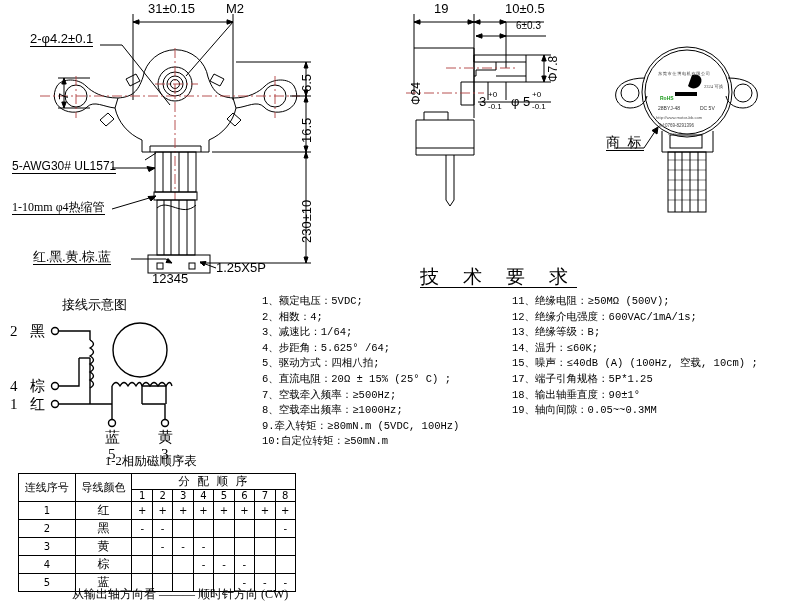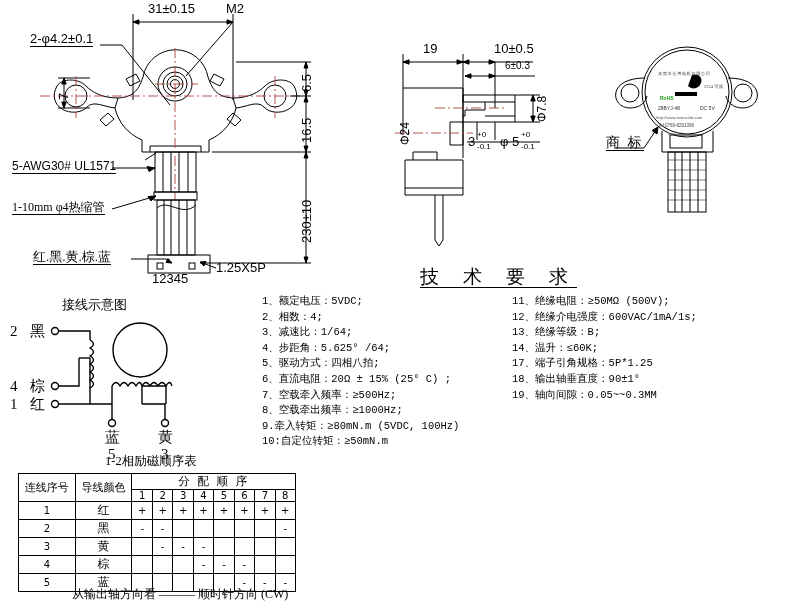--- a/index.html
+++ b/index.html
@@ -135,21 +135,21 @@
   <div class="txt rot90" style="left:300px;top:92px;font-size:13px;">6.5</div>
   <div class="txt rot90" style="left:300px;top:143px;font-size:13px;">16.5</div>
   <div class="txt rot90" style="left:300px;top:243px;font-size:13px;">230±10</div>
   <div class="txt underline" style="left:12px;top:160px;font-size:12px;">5-AWG30#  UL1571</div>
   <div class="txt underline txt-cjk" style="left:12px;top:201px;font-size:12px;">1-10mm  φ4热缩管</div>
   <div class="txt underline txt-cjk" style="left:33px;top:250px;font-size:13px;">红.黑.黄.棕.蓝</div>
   <div class="txt" style="left:152px;top:272px;font-size:13px;">12345</div>
   <div class="txt" style="left:216px;top:261px;font-size:13px;">1.25X5P</div>
 </div>
 
-<div class="abs" style="left:395px;top:0;width:215px;height:250px;margin-top:40px;">
+<div class="abs" style="left:406px;top:0;width:215px;height:250px;">
   <svg width="215" height="250" viewBox="0 0 215 250">
     <g stroke="#000" fill="none" stroke-width="1">
 
       <line x1="8" y1="14" x2="8" y2="95"></line>
       <line x1="68" y1="14" x2="68" y2="62"></line>
       <line x1="8" y1="22" x2="68" y2="22"></line>
       <path d="M8,22 l6,-2.2 l0,4.4 z" fill="#000"></path>
       <path d="M68,22 l-6,-2.2 l0,4.4 z" fill="#000"></path>
 
       <line x1="100" y1="22" x2="100" y2="68"></line>
@@ -279,20 +279,21 @@
   <div class="spec">8、空载牵出频率：≥1000Hz;</div>
   <div class="spec">9.牵入转矩：≥80mN.m (5VDC, 100Hz)</div>
   <div class="spec">10:自定位转矩：≥50mN.m</div>
 </div>
 
 <div class="abs" style="left:512px;top:294px;">
   <div class="spec">11、绝缘电阻：≥50MΩ (500V);</div>
   <div class="spec">12、绝缘介电强度：600VAC/1mA/1s;</div>
   <div class="spec">13、绝缘等级：B;</div>
   <div class="spec">14、温升：≤60K;</div>
+  <div class="spec">15、噪声：≤40dB (A) (100Hz, 空载, 10cm) ;</div>
   <div class="spec">17、端子引角规格：5P*1.25</div>
   <div class="spec">18、输出轴垂直度：90±1°</div>
   <div class="spec">19、轴向间隙：0.05~~0.3MM</div>
 </div>
 
 <div class="abs" style="left:0;top:288px;width:250px;height:175px;">
   <div class="txt txt-cjk" style="left:62px;top:10px;font-size:13px;">接线示意图</div>
   <svg width="250" height="175" viewBox="0 0 250 175">
     <g stroke="#000" fill="none" stroke-width="1.4">
 

